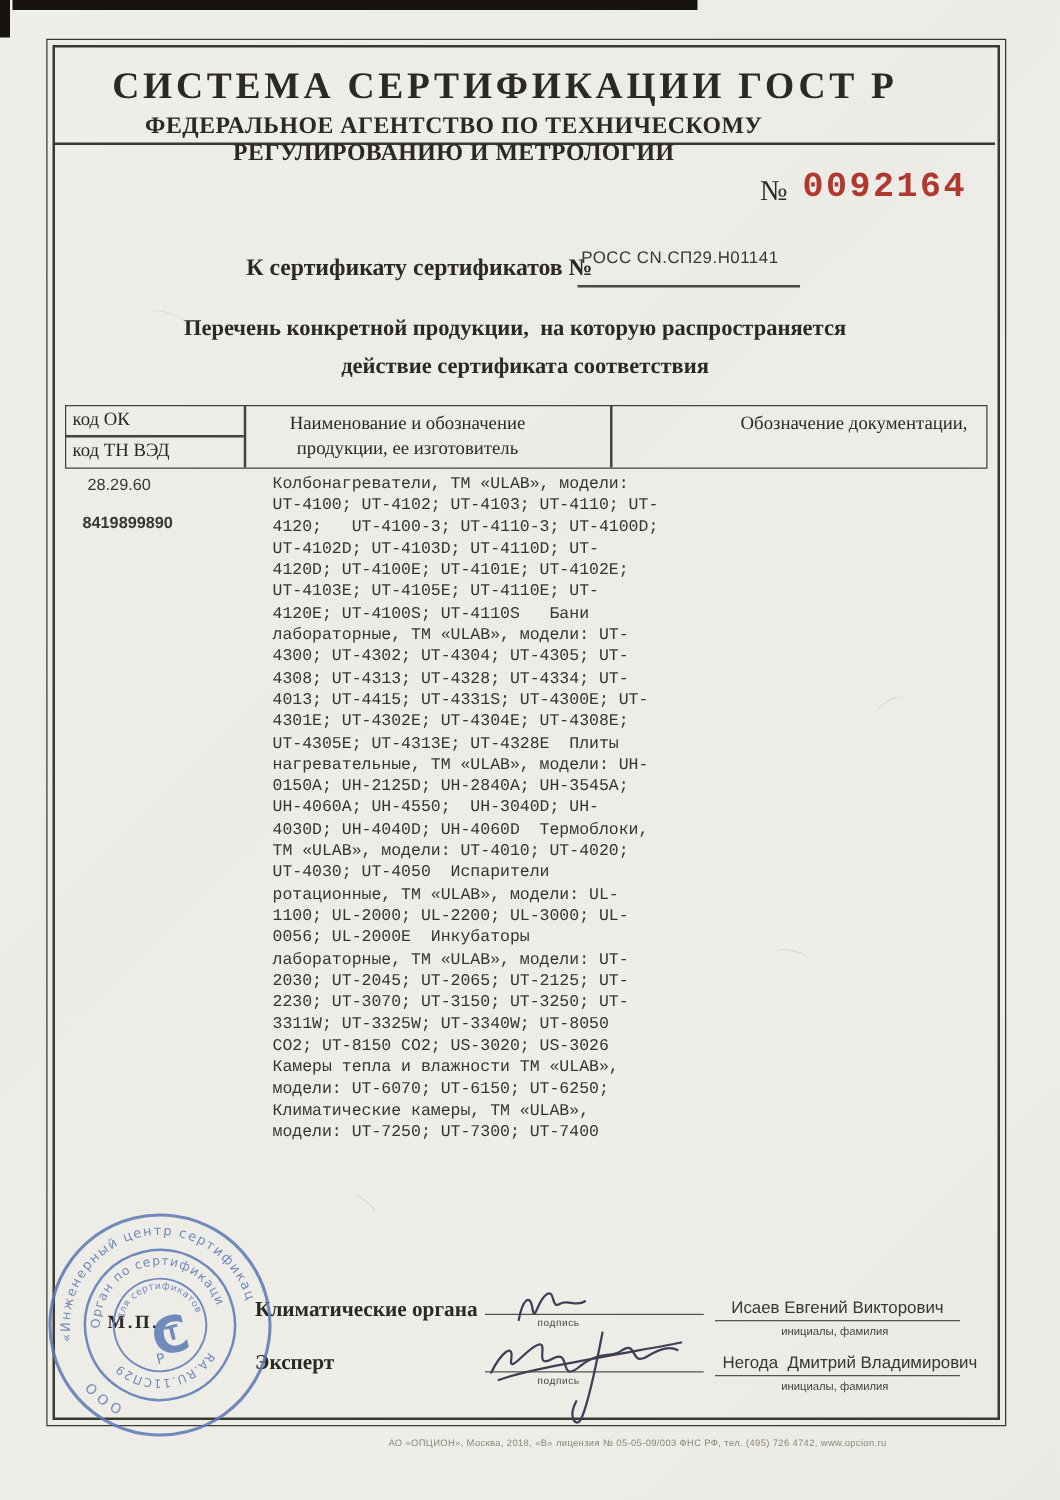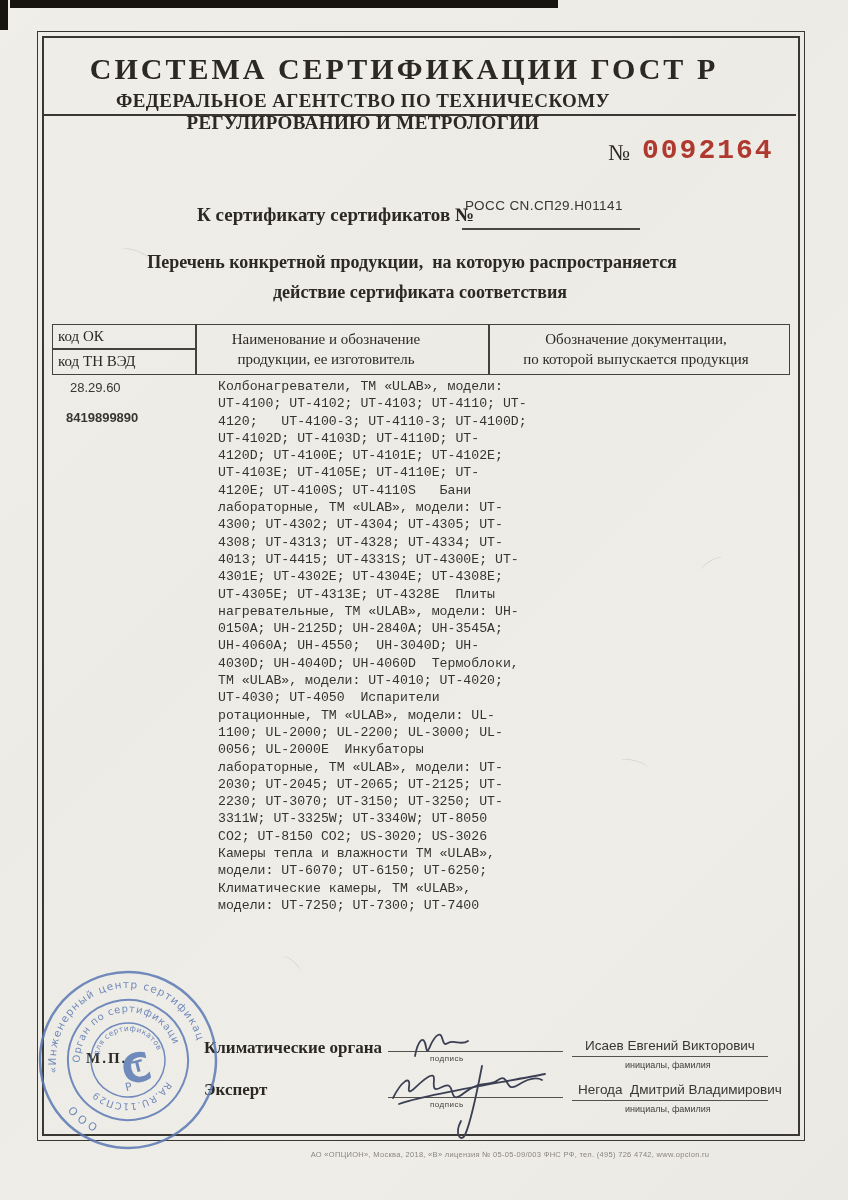--- a/index.html
+++ b/index.html
@@ -28,21 +28,21 @@
   .subtitle2{left:37px;top:282px;width:766px;text-align:center;font-weight:bold;font-size:18px;color:#2c2925;}
   
   .tbl-box{left:52px;top:324px;width:736px;height:49px;border:1.5px solid #45423c;}
   .tbl-v1{left:195px;top:324px;width:1.5px;height:50px;background:#45423c;}
   .tbl-v2{left:488px;top:324px;width:1.5px;height:50px;background:#45423c;}
   .tbl-h1{left:52px;top:348px;width:143px;height:1.5px;background:#45423c;}
   .th{font-size:15px;color:#2c2925;}
   .th-ok{left:58px;top:328px;}
   .th-tnved{left:58px;top:353px;}
   .th-c2{left:197px;top:329px;width:258px;text-align:center;line-height:20px;}
-  .th-c3{left:488px;top:329px;width:296px;text-align:center;line-height:20px;}
+  .th-c3{left:478px;top:329px;width:296px;text-align:right;line-height:20px;}
   
   .sans{font-family:"Liberation Sans",sans-serif;}
   .code-ok{left:70px;top:380px;font-size:13px;color:#383632;}
   .code-tnved{left:66px;top:410px;font-size:13px;color:#383632;font-weight:bold;}
   .products{left:218px;top:378px;width:290px;font-size:13.2px;line-height:17.3px;color:#363430;white-space:pre;font-family:Liberation Mono, monospace;}
   
   .role1{left:204px;top:1038px;font-weight:bold;font-size:17px;color:#2c2925;}
   .role2{left:204px;top:1080px;font-weight:bold;font-size:17px;color:#2c2925;}
   .sigline1{left:388px;top:1051px;width:175px;height:1.2px;background:#55524c;}
   .sigline2{left:388px;top:1097px;width:175px;height:1.2px;background:#55524c;}
@@ -98,21 +98,20 @@
   <div class="abs tbl-v2"></div>
   <div class="abs tbl-h1"></div>
   <div class="abs th th-ok">код ОК</div>
   <div class="abs th th-tnved">код ТН ВЭД</div>
   <div class="abs th th-c2">
     <div>Наименование и обозначение</div>
     <div>продукции, ее изготовитель</div>
   </div>
   <div class="abs th th-c3">
     <div>Обозначение документации,</div>
-    <div>по которой выпускается продукция</div>
   </div>
 
   <div class="abs code-ok sans">28.29.60</div>
   <div class="abs code-tnved sans">8419899890</div>
   <div class="abs products sans">Колбонагреватели, ТМ «ULAB», модели:
 UT-4100; UT-4102; UT-4103; UT-4110; UT-
 4120;   UT-4100-3; UT-4110-3; UT-4100D;
 UT-4102D; UT-4103D; UT-4110D; UT-
 4120D; UT-4100E; UT-4101E; UT-4102E;
 UT-4103E; UT-4105E; UT-4110E; UT-

